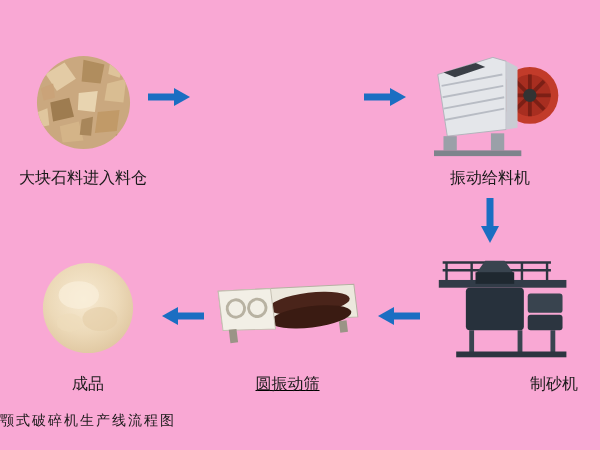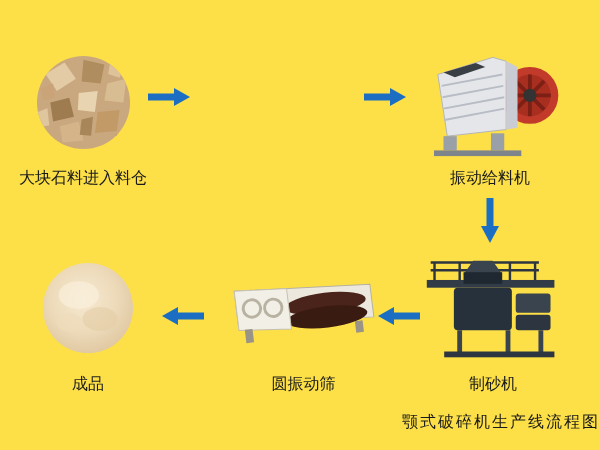--- a/index.html
+++ b/index.html
@@ -2,21 +2,21 @@
 <html><head>
 <meta charset="utf-8">
 <style>
   * { margin: 0; padding: 0; box-sizing: border-box; }
   html, body { background: #ffffff; }
   body { font-family: "Liberation Sans", sans-serif; }
   .canvas {
     position: relative;
     width: 600px;
     height: 450px;
-    background: #fde047;
+    background: #f9a8d4;
     overflow: hidden;
   }
   .node {
     position: absolute;
     display: flex;
     flex-direction: column;
     align-items: center;
   }
   .icon-area {
     height: 112px;
@@ -28,22 +28,22 @@
     margin-top: 10px;
     font-size: 16px;
     color: #1a1a1a;
     white-space: nowrap;
   }
   .arrow { position: absolute; }
   .title {
     position: absolute;
     left: 0; right: 0;
     top: 412px;
-    text-align: right;
-    font-size: 16px;
+    text-align: left;
+    font-size: 14px;
     letter-spacing: 2px;
     color: #1a1a1a;
   }
   svg { display: block; }
 </style>
 </head>
 <body>
 
 <div class="canvas">
 
@@ -113,21 +113,21 @@
       </svg>
     </div>
     <div class="node-label">振动给料机</div>
   </div>
 
   <svg class="arrow" style="left:479px; top:196px;" width="22" height="48" viewBox="0 0 22 48">
     <line x1="11" y1="2" x2="11" y2="32" stroke="#1b6ec2" stroke-width="7"></line>
     <polygon points="2,30 20,30 11,47" fill="#1b6ec2"></polygon>
   </svg>
 
-  <div class="node" style="left:408px; top:252px; width:170px;">
+  <div class="node" style="left:408px; top:252px; width:170px;align-items:flex-end;">
     <div class="icon-area">
       <svg width="145" height="108" viewBox="0 0 150 110">
         <g stroke="#2c3540" stroke-width="2.5">
           <line x1="10" y1="8" x2="122" y2="8"></line>
           <line x1="10" y1="16" x2="122" y2="16"></line>
           <line x1="14" y1="8" x2="14" y2="28"></line>
           <line x1="40" y1="8" x2="40" y2="28"></line>
           <line x1="66" y1="8" x2="66" y2="28"></line>
           <line x1="92" y1="8" x2="92" y2="28"></line>
           <line x1="118" y1="8" x2="118" y2="28"></line>
@@ -147,21 +147,21 @@
       </svg>
     </div>
     <div class="node-label">制砂机</div>
   </div>
 
   <svg class="arrow" style="left:376px; top:305px;" width="46" height="22" viewBox="0 0 46 22">
     <line x1="44" y1="11" x2="16" y2="11" stroke="#1b6ec2" stroke-width="7"></line>
     <polygon points="18,2 2,11 18,20" fill="#1b6ec2"></polygon>
   </svg>
 
-  <div class="node" style="left:216px; top:252px; width:175px;">
+  <div class="node" style="left:200px; top:252px; width:175px;text-decoration:underline;">
     <div class="icon-area">
       <svg width="150" height="80" viewBox="0 0 155 80">
         <g transform="rotate(-7 77 40)">
           <polygon points="8,14 148,24 148,58 8,48" fill="#ece8dd" stroke="#b5b0a2"></polygon>
           <ellipse cx="100" cy="38" rx="42" ry="11" fill="#4a241a"></ellipse>
           <ellipse cx="100" cy="52" rx="42" ry="11" fill="#3a1b12"></ellipse>
           <polygon points="8,14 62,18 62,60 8,55" fill="#f2efe6" stroke="#c4bfb1"></polygon>
           <circle cx="24" cy="34" r="9" fill="none" stroke="#b8b2a2" stroke-width="3"></circle>
           <circle cx="46" cy="36" r="9" fill="none" stroke="#b8b2a2" stroke-width="3"></circle>
           <rect x="14" y="55" width="8" height="14" fill="#9a9486"></rect>

